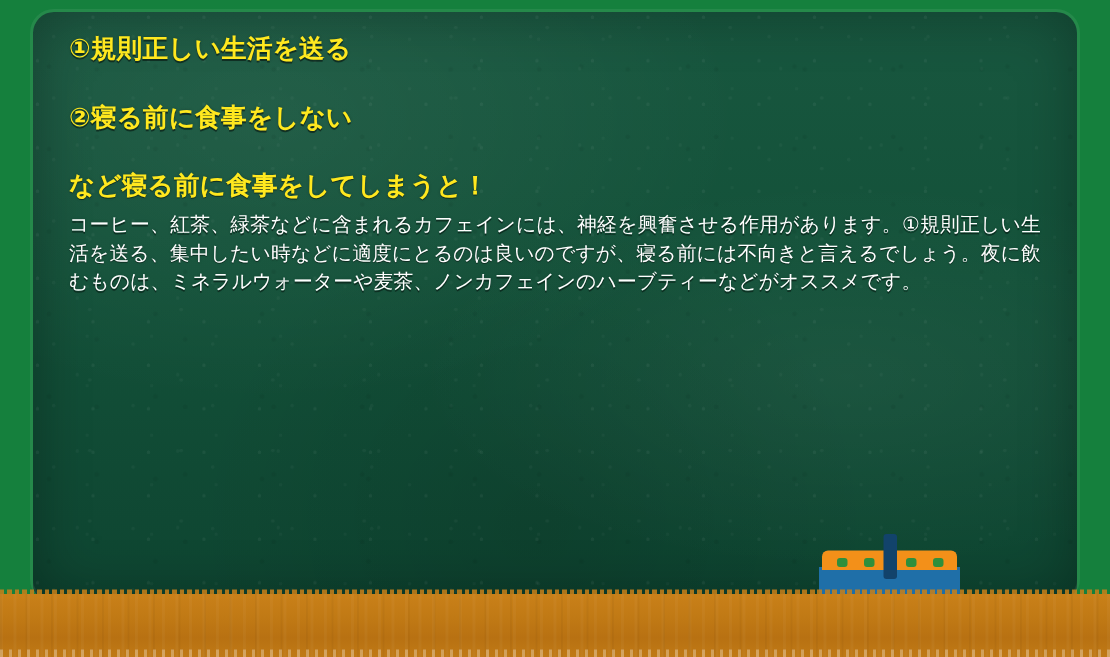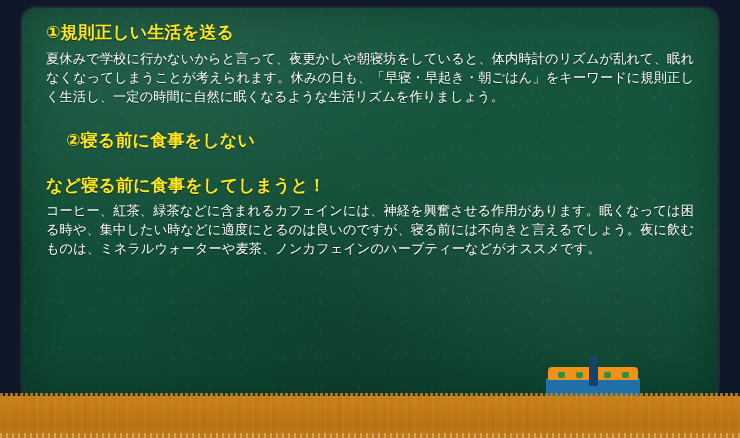--- a/index.html
+++ b/index.html
@@ -6,21 +6,21 @@
   html,body{margin:0;padding:0;}
   body{
     width:740px;height:438px;
     background:#ffffff;
     font-family:"Liberation Sans","DejaVu Sans",sans-serif;
     overflow:hidden;
   }
   #stage{
     position:relative;
     width:740px;height:438px;
-    background:#0f172a;
+    background:#15803d;
     overflow:hidden;
   }
 
   
   .board{
     position:absolute;
     left:22px; top:8px;
     width:696px; height:392px;
     background:
       radial-gradient(ellipse at 22% 18%, rgba(255,255,255,.055) 0%, rgba(255,255,255,0) 42%),
@@ -130,47 +130,46 @@
     margin:0;
     font-size:13.2px;
     line-height:1.43;
     color:#ffffff;
     text-align:justify;
     text-justify:inter-character;
     letter-spacing:.1px;
     text-shadow:0 1px 0 rgba(0,0,0,.42), 0 0 2px rgba(0,0,0,.22);
   }
   #sec1{margin-top:0;}
-  #sec2{margin-top:23px;margin-left:20px;}
+  #sec2{margin-top:23px;}
   #sec3{margin-top:22px;}
 </style>
 </head>
 <body>
 
 <div id="stage">
 
   <div class="board">
     <div class="tex"></div>
     <div class="edge"></div>
   </div>
 
   <div class="content">
 
     <div class="section" id="sec1">
       <h2 class="head">①規則正しい生活を送る</h2>
-      <p class="para">夏休みで学校に行かないからと言って、夜更かしや朝寝坊をしていると、体内時計のリズムが乱れて、眠れなくなってしまうことが考えられます。休みの日も、「早寝・早起き・朝ごはん」をキーワードに規則正しく生活し、一定の時間に自然に眠くなるような生活リズムを作りましょう。</p>
     </div>
 
     <div class="section" id="sec2">
       <h2 class="head">②寝る前に食事をしない</h2>
     </div>
 
     <div class="section" id="sec3">
       <h2 class="head">など寝る前に食事をしてしまうと！</h2>
-      <p class="para">コーヒー、紅茶、緑茶などに含まれるカフェインには、神経を興奮させる作用があります。眠くなっては困る時や、集中したい時などに適度にとるのは良いのですが、寝る前には不向きと言えるでしょう。夜に飲むものは、ミネラルウォーターや麦茶、ノンカフェインのハーブティーなどがオススメです。</p>
+      <p class="para">コーヒー、紅茶、緑茶などに含まれるカフェインには、神経を興奮させる作用があります。①規則正しい生活を送る、集中したい時などに適度にとるのは良いのですが、寝る前には不向きと言えるでしょう。夜に飲むものは、ミネラルウォーターや麦茶、ノンカフェインのハーブティーなどがオススメです。</p>
     </div>
 
   </div>
 
   <div class="eraser">
     <div class="body"></div>
     <div class="band"></div>
     <div class="dot d1"></div>
     <div class="dot d2"></div>
     <div class="dot d3"></div>

